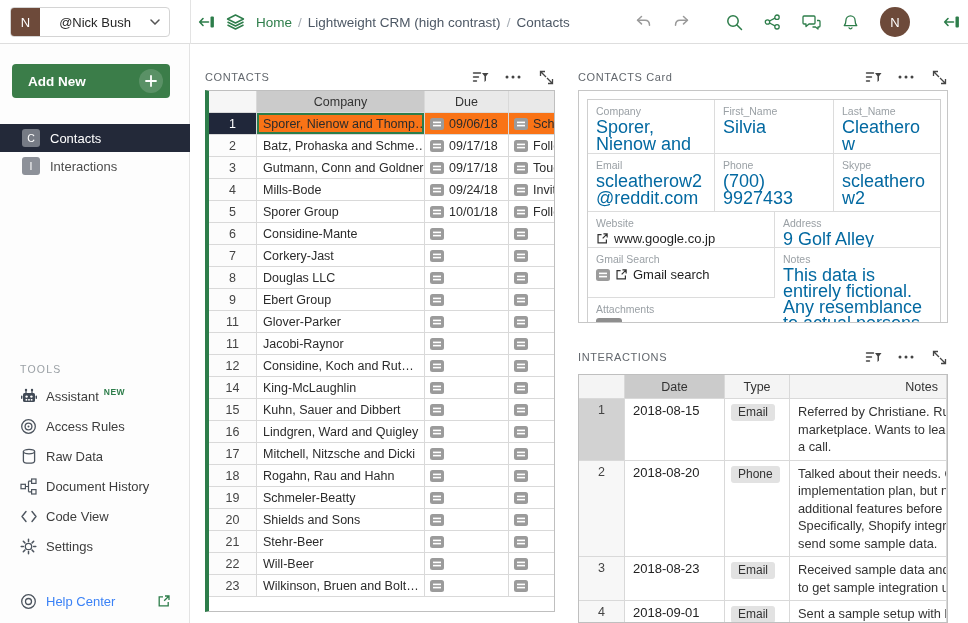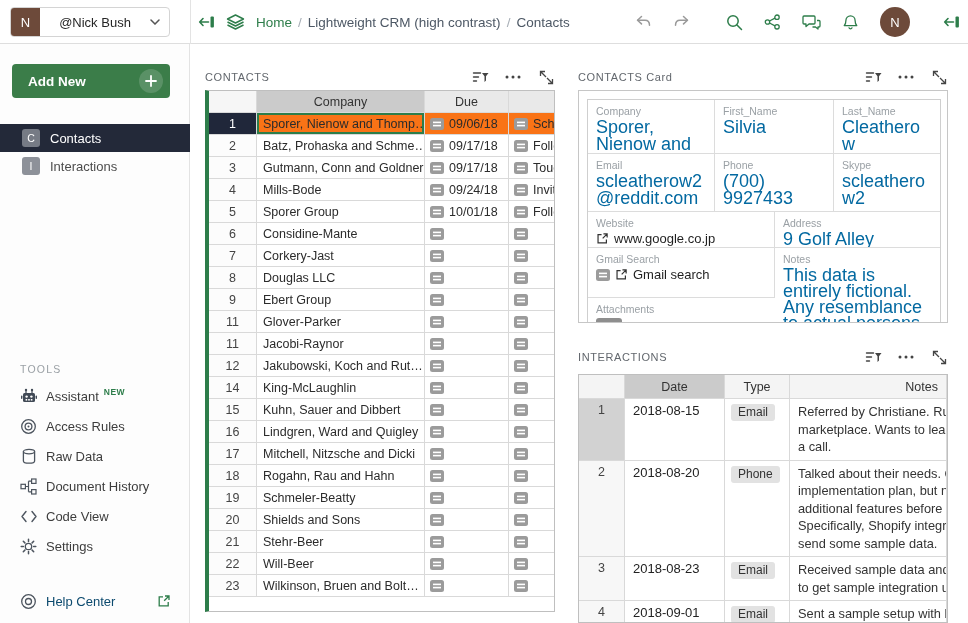--- a/index.html
+++ b/index.html
@@ -34,21 +34,21 @@
   .page-item.selected .page-badge { background:#767b85; }
   .page-label { margin-left:10px; font-size:13px; color:#4c4c4c; }
   .page-item.selected .page-label { color:#fff; }
   .tools-heading { position:absolute; left:20px; top:319px; font-size:10.5px; letter-spacing:1.2px; color:#9aa0a5; }
   .tools-list { position:absolute; left:0; top:337px; width:190px; }
   .tool-item { height:30px; display:flex; align-items:center; padding-left:19px; cursor:pointer; }
   .tool-icon { width:19px; height:18px; display:flex; align-items:center; justify-content:center; }
   .tool-label { margin-left:8px; font-size:13px; color:#3d3d3d; }
   .tool-badge { margin-left:5px; font-size:8.5px; font-weight:bold; color:#2d7d4a; letter-spacing:0.5px; position:relative; top:-4px; }
   .help-row { position:absolute; left:19px; top:542px; width:152px; height:30px; display:flex; align-items:center; cursor:pointer; }
-  .help-label { margin-left:8px; font-size:13px; color:#0c4a6e; flex:1; }
+  .help-label { margin-left:8px; font-size:13px; color:#3b82f6; flex:1; }
 
   
   .panel-title-row { position:absolute; height:18px; display:flex; align-items:center; }
   .panel-title { font-size:11px; color:#62676d; letter-spacing:0.6px; flex:1; white-space:nowrap; }
   .panel-icons { display:flex; gap:15px; align-items:center; }
   .panel-icons .tb-ic { width:18px; height:16px; }
 
   
   .contacts-table { position:absolute; left:205px; top:90px; width:350px; height:522px; border:1px solid #bfbfbf; border-left:4px solid #2d7d4a; overflow:hidden; background:#fff; }
   .crow, .chead { display:flex; width:390px; }
@@ -594,21 +594,21 @@
                 <rect width="14" height="12" rx="2.5" fill="#9b9b9b"></rect>
                 <rect x="3" y="3.6" width="8" height="1.6" fill="#fff"></rect>
                 <rect x="3" y="6.8" width="8" height="1.6" fill="#fff"></rect>
               </svg>
             </span>
         <span></span>
       </div>
     </div>
         <div class="crow">
       <div class="ccell col-num">12</div>
-      <div class="ccell col-comp">Jakubowski, Koch and Rut…</div>
+      <div class="ccell col-comp">Considine, Koch and Rut…</div>
       <div class="ccell col-due">
         <span class="note-ic">
               <svg width="14" height="12" viewBox="0 0 14 12">
                 <rect width="14" height="12" rx="2.5" fill="#9b9b9b"></rect>
                 <rect x="3" y="3.6" width="8" height="1.6" fill="#fff"></rect>
                 <rect x="3" y="6.8" width="8" height="1.6" fill="#fff"></rect>
               </svg>
             </span>
         <span></span>
       </div>

